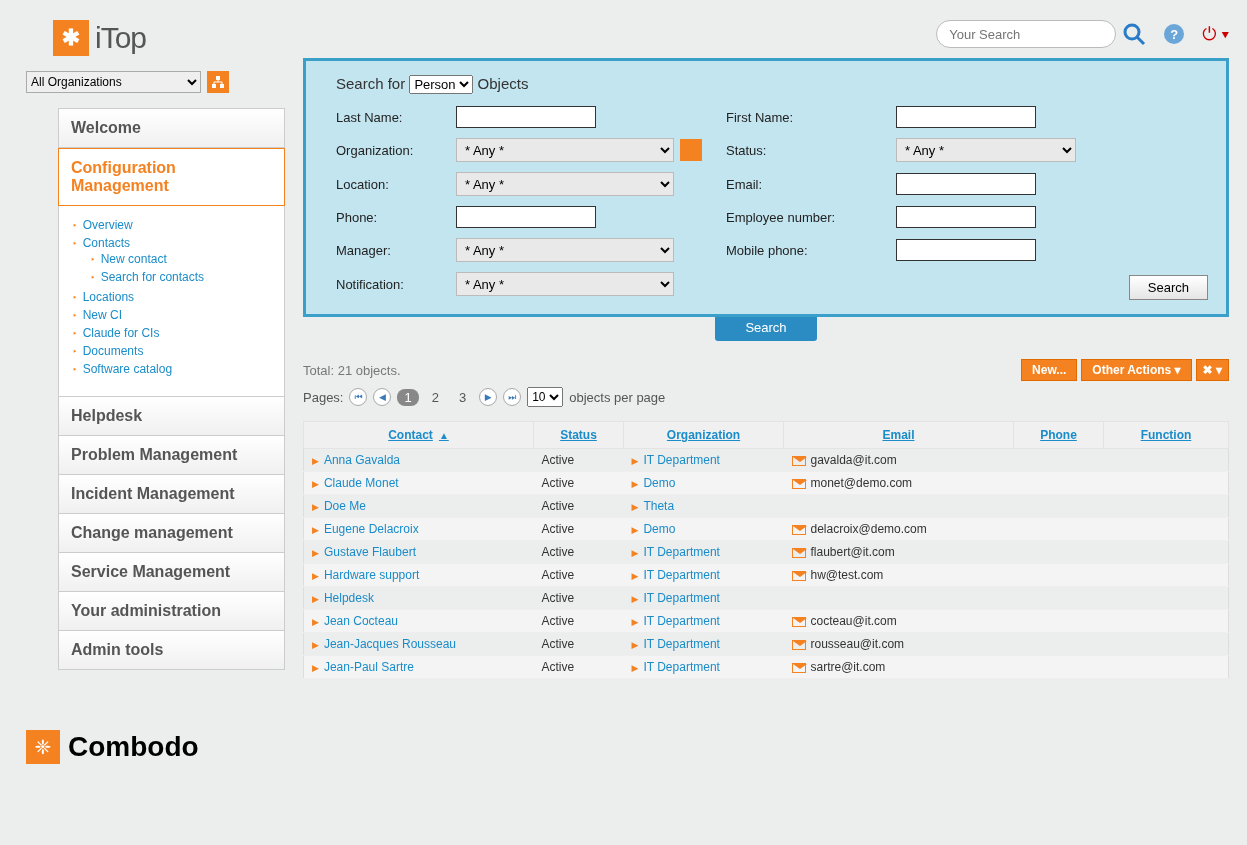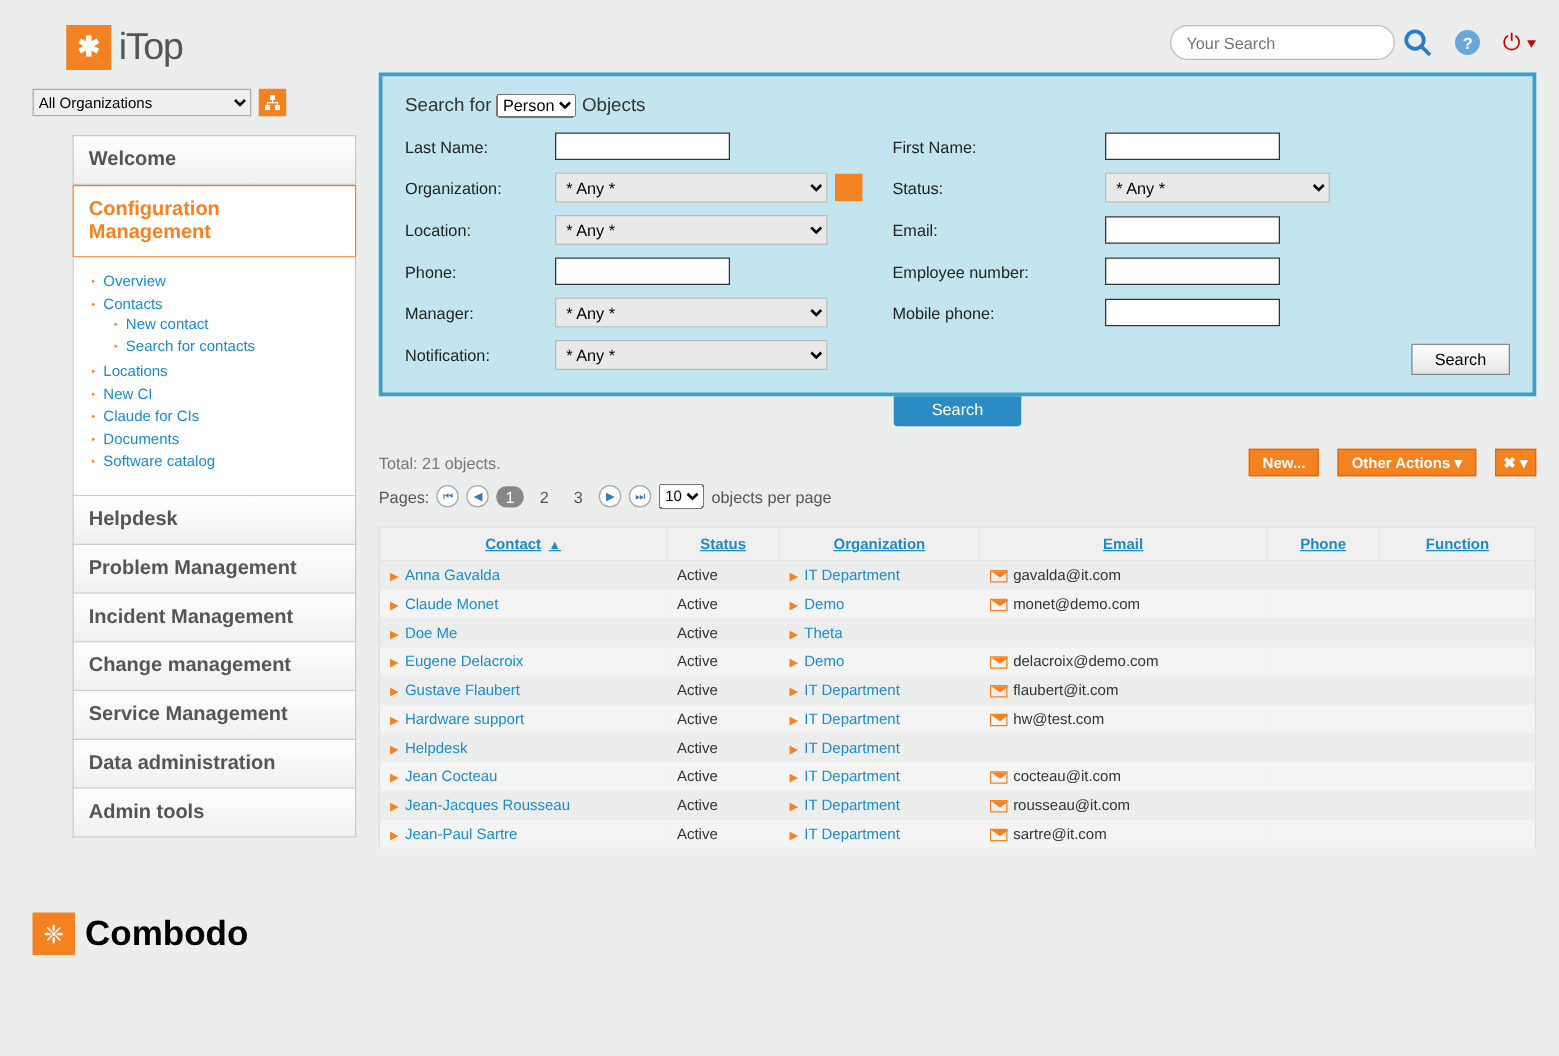--- a/index.html
+++ b/index.html
@@ -27,37 +27,37 @@
   .brand-text { font-size:28px; font-weight:bold; color:#000000; }
 
   .main-col { flex:1; }
   .header-row { display:flex; align-items:center; justify-content:flex-end; gap:18px; margin-bottom:10px; }
   .search-global { display:flex; align-items:center; gap:6px; }
   .search-global input { width:180px; height:28px; border:1px solid #bbb; border-radius:14px; padding:0 12px; font-size:13px; }
   .mag-icon { width:24px; height:24px; color:#2a7cc9; }
   .help-icon { width:20px; height:20px; border-radius:50%; background:#6aa6d8; color:#fff; display:inline-flex; align-items:center; justify-content:center; font-weight:bold; cursor:pointer; }
   .power-icon { color:#c00; font-size:18px; cursor:pointer; }
 
-  .search-panel { border:3px solid #3aa0c9; background:#c3e5f0; padding:14px 18px 18px 18px; position:relative; }
+  .search-panel { border:3px solid #3aa0c9; background:#c3e5f0; padding:14px 18px 18px 30px; position:relative; }
   .sp-title { font-size:15px; margin-bottom:12px; }
   .sp-title select { font-size:13px; }
   .sp-grid { display:grid; grid-template-columns: 110px 260px 160px 180px; row-gap:10px; column-gap:10px; align-items:center; }
   .sp-grid label { font-size:13px; color:#222; }
   .sp-grid input[type=text] { height:22px; width:140px; border:1px solid #333; padding:0 4px; }
   .sp-sel { display:flex; align-items:center; gap:6px; }
   .sp-sel select { width:218px; height:24px; background:#e9e9e9; border:1px solid #bbb; font-size:13px; padding:0 4px; }
   .sp-sel .tree-btn { width:22px; height:22px; background:#f58220; border:none; }
   .sp-search-btn { position:absolute; right:18px; bottom:14px; padding:4px 18px; border:1px solid #888; background:linear-gradient(#fff,#e5e5e5); cursor:pointer; font-size:13px; }
 
   .panel-tab-wrap { text-align:center; margin-top:-3px; }
   .panel-tab { display:inline-block; background:#2b8cc4; color:#fff; padding:6px 30px; font-size:13px; border-radius:0 0 3px 3px; cursor:pointer; }
 
   .results-bar { display:flex; justify-content:space-between; align-items:center; margin-top:18px; }
   .total-text { color:#777; font-size:13px; }
-  .actions-row { display:flex; gap:15px; }
+  .actions-row { display:flex; gap:4px; }
   .act-btn { background:#f58220; border:1px solid #e06a00; color:#fff; font-size:12px; font-weight:bold; padding:3px 10px; cursor:pointer; }
   .act-btn.tool { padding:3px 6px; }
 
   .pager-row { display:flex; align-items:center; gap:6px; margin-top:6px; color:#555; font-size:13px; }
   .pg-nav { width:18px; height:18px; border:1px solid #aaa; border-radius:50%; display:inline-flex; align-items:center; justify-content:center; color:#3a7ab8; font-size:9px; background:#fff; cursor:pointer; }
   .pg-num { padding:1px 7px; border-radius:8px; cursor:pointer; color:#555; }
   .pg-num.cur { background:#888; color:#fff; }
   .pg-sel { height:20px; font-size:12px; }
 
   .result-table { width:100%; border-collapse:collapse; margin-top:14px; font-size:12px; border:1px solid #ddd; }
@@ -112,21 +112,21 @@
           <li><a href="#">Claude for CIs</a></li>
           <li><a href="#">Documents</a></li>
           <li><a href="#">Software catalog</a></li>
         </ul>
       </div>
       <div class="acc-head">Helpdesk</div>
       <div class="acc-head">Problem Management</div>
       <div class="acc-head">Incident Management</div>
       <div class="acc-head">Change management</div>
       <div class="acc-head">Service Management</div>
-      <div class="acc-head">Data administration</div>
+      <div class="acc-head">Your administration</div>
       <div class="acc-head">Admin tools</div>
     </div>
 
     <div class="brand">
       <span class="brand-icon">❈</span>
       <span class="brand-text">Combodo</span>
     </div>
   </div>
 
   <div class="main-col">

